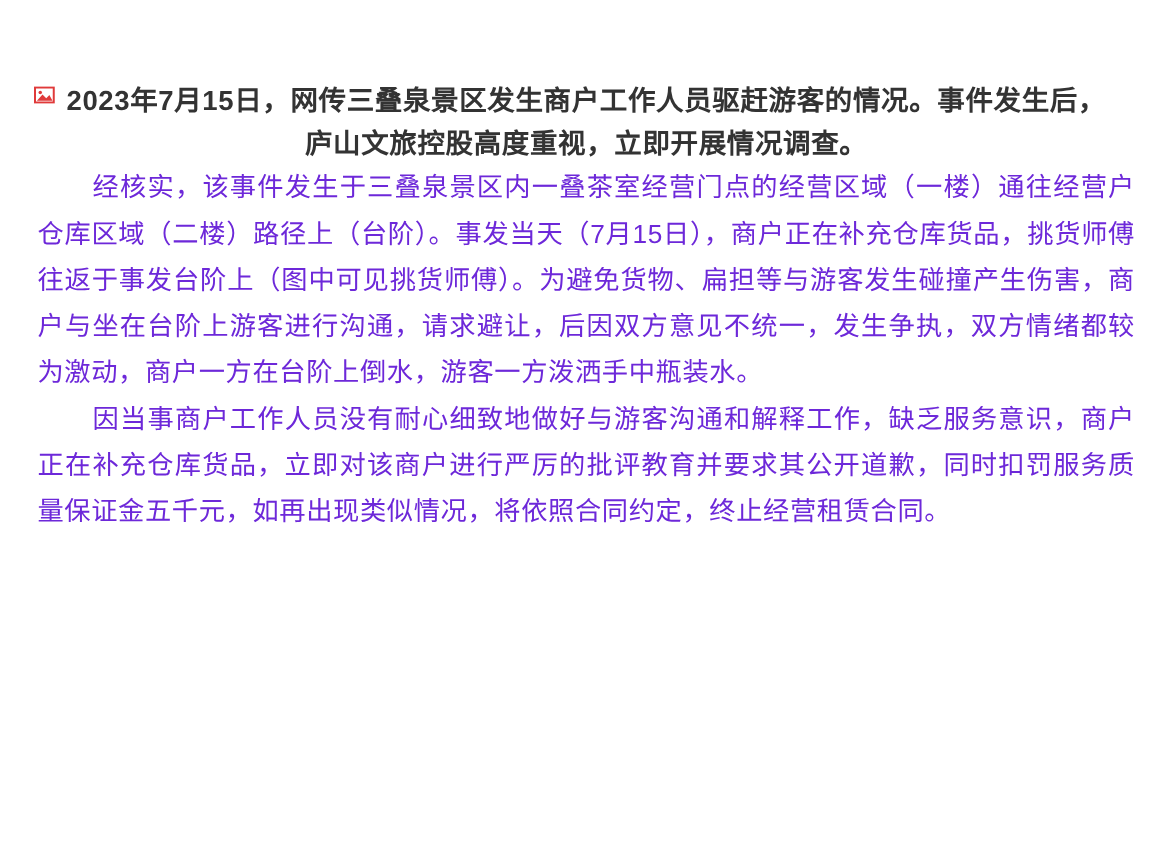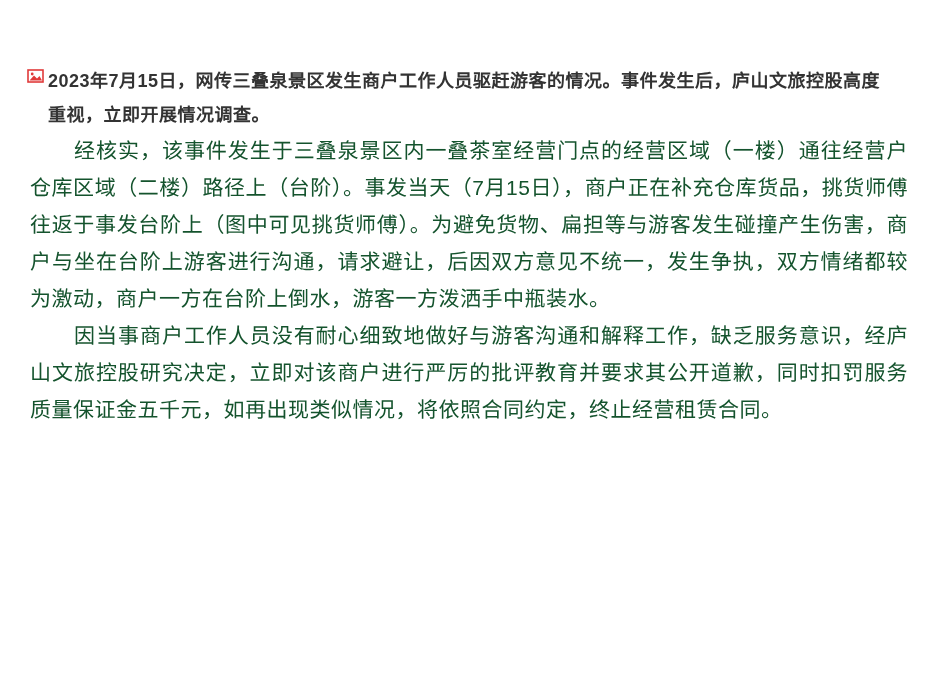--- a/index.html
+++ b/index.html
@@ -23,34 +23,35 @@
   .corner-marker {
     position: absolute;
     left: 27px;
     top: 5px;
     width: 17px;
     height: 14px;
     line-height: 0;
   }
   .doc-header {
     margin: 64px 48px 0 48px;
+    text-align: center;
     font-weight: bold;
-    font-size: 18px;
+    font-size: 22px;
     line-height: 34px;
     color: #333333;
     letter-spacing: 0.5px;
   }
   .doc-body p {
     margin: 0 30px;
     font-size: 21px;
     line-height: 37px;
     text-align: justify;
     text-justify: inter-ideograph;
     text-indent: 2.1em;
-    color: #14532d;
+    color: #6d28d9;
     letter-spacing: 0.5px;
   }
   .para-1 { margin-top: 93px; }
   .para-2 { margin-top: 19px; }
   .para-3 { margin-top: 22px; }
 </style>
 </head>
 <body>
 
 <div class="page">
@@ -60,16 +61,16 @@
       <rect x="1" y="1" width="15" height="12" fill="none" stroke="#e03a3a" stroke-width="1.6"></rect>
       <circle cx="5.2" cy="5" r="1.4" fill="#e03a3a"></circle>
       <path d="M2.5 11.5 L7 6.5 L10 9.5 L12.5 7 L15 11.5 Z" fill="#e03a3a"></path>
     </svg>
   </span>
 
   <div class="doc-header">2023年7月15日，网传三叠泉景区发生商户工作人员驱赶游客的情况。事件发生后，庐山文旅控股高度重视，立即开展情况调查。</div>
 
   <div class="doc-body">
     <p class="para-1">经核实，该事件发生于三叠泉景区内一叠茶室经营门点的经营区域（一楼）通往经营户仓库区域（二楼）路径上（台阶）。事发当天（7月15日），商户正在补充仓库货品，挑货师傅往返于事发台阶上（图中可见挑货师傅）。为避免货物、扁担等与游客发生碰撞产生伤害，商户与坐在台阶上游客进行沟通，请求避让，后因双方意见不统一，发生争执，双方情绪都较为激动，商户一方在台阶上倒水，游客一方泼洒手中瓶装水。</p>
-    <p class="para-2">因当事商户工作人员没有耐心细致地做好与游客沟通和解释工作，缺乏服务意识，经庐山文旅控股研究决定，立即对该商户进行严厉的批评教育并要求其公开道歉，同时扣罚服务质量保证金五千元，如再出现类似情况，将依照合同约定，终止经营租赁合同。</p>
+    <p class="para-2">因当事商户工作人员没有耐心细致地做好与游客沟通和解释工作，缺乏服务意识，商户正在补充仓库货品，立即对该商户进行严厉的批评教育并要求其公开道歉，同时扣罚服务质量保证金五千元，如再出现类似情况，将依照合同约定，终止经营租赁合同。</p>
   </div>
 
 </div>
 
 </body></html>

